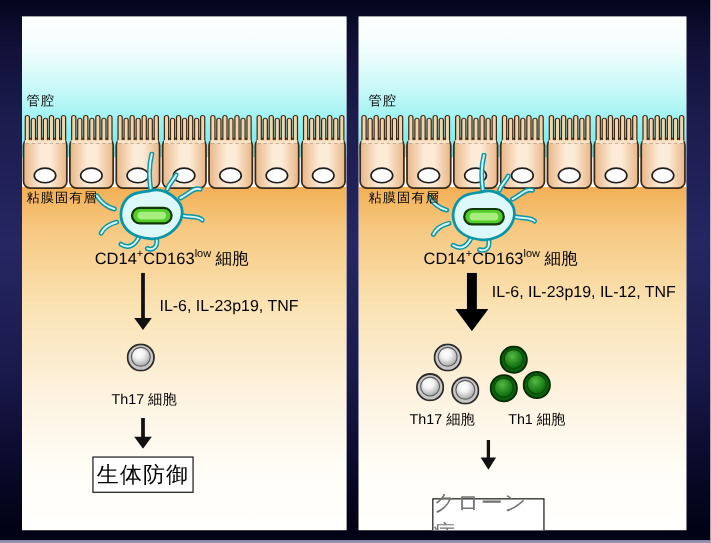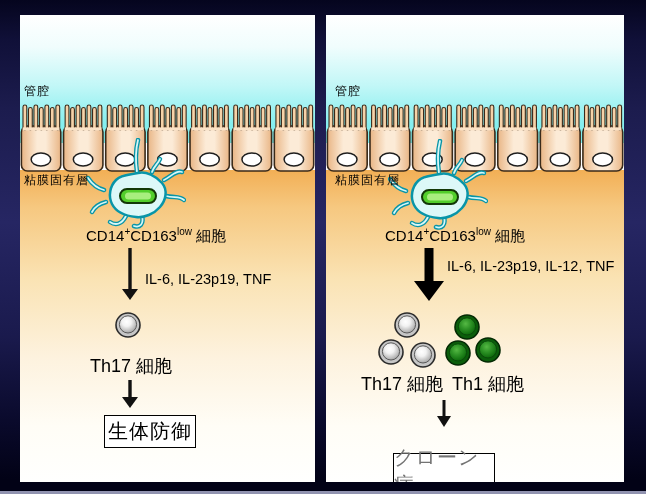--- a/index.html
+++ b/index.html
@@ -15,21 +15,21 @@
   .lamina{position:absolute;left:0;top:155px;width:100%;height:312px;
     background:linear-gradient(180deg,#F2AF55 0%,#F6C880 12%,#FAE3B4 35%,#FDF2DE 60%,#FFFDF6 82%,#FFFFFE 100%);}
   .epi{position:absolute;left:0;top:88px;width:100%;height:70px;z-index:2;}
   .dc{position:absolute;width:100px;height:92px;z-index:3;}
   .lbl{position:absolute;color:#000;font-weight:normal;z-index:4;white-space:nowrap;}
   .tissue-lbl{font-size:12px;letter-spacing:1px;}
   .cd-lbl{font-size:15px;text-align:center;padding-left:16px;}
   .cd-lbl sup{font-size:10px;vertical-align:super;}
   .cd-suffix{margin-left:4px;}
   .cyto-lbl{font-size:14.5px;}
-  .tcell-lbl{font-size:18px;text-align:center;}
+  .tcell-lbl{font-size:13px;text-align:center;}
   .arrow{position:absolute;z-index:4;}
   .sphere{position:absolute;width:26px;height:26px;z-index:3;}
   .outcome-box{position:absolute;background:#FFFFFF;border:1px solid #000;z-index:4;
     display:flex;align-items:center;justify-content:center;font-size:20px;letter-spacing:1px;}
   .outcome-defense{color:#000000;}
   .outcome-crohn{color:#737373;margin-top:19px;}
 </style>
 </head>
 <body>
 
@@ -179,21 +179,21 @@
       <circle cx="13" cy="13" r="12" fill="#C6C6C6" stroke="#2B2B2B" stroke-width="1.6"></circle>
       <circle cx="13" cy="12.4" r="8.6" fill="url(#gGray)" stroke="#5A5A5A" stroke-width="1"></circle>
     </svg>
     <div class="lbl tcell-lbl" style="left:41px;top:339px;width:140px">Th17 細胞</div>
 
     <svg class="arrow" style="left:98px;top:365px" width="24" height="28">
       <line x1="12" y1="0" x2="12" y2="18" stroke="#111" stroke-width="3.4"></line>
       <polygon points="4,17 20,17 12,28" fill="#111"></polygon>
     </svg>
 
-    <div class="outcome-box outcome-defense" style="left:84px;top:400px;width:90px;height:31px">
+    <div class="outcome-box outcome-defense" style="left:64px;top:400px;width:90px;height:31px">
       <span>生体防御</span>
     </div>
   </div>
 
   <div class="panel" id="panel-right">
     <div class="lumen"></div>
     <div class="lamina"></div>
     <svg class="epi" viewBox="0 0 296 70" preserveAspectRatio="none">
         <rect x="1.4" y="23" width="39.5" height="45" rx="6" fill="url(#cg)" stroke="#3A2A1A" stroke-width="1.6"></rect>
         <rect x="3.0" y="2" width="3.8" height="25" rx="1.9" fill="#F6D2A8" stroke="#3A2A1A" stroke-width="1.1"></rect>

